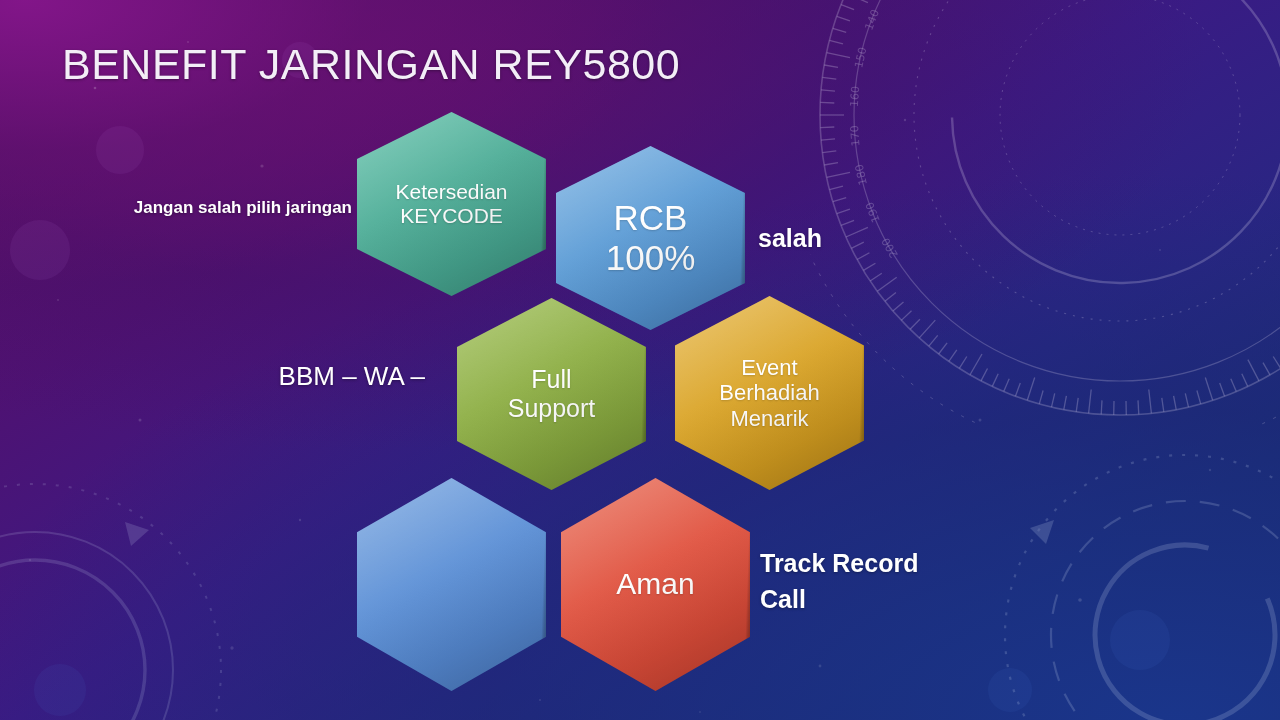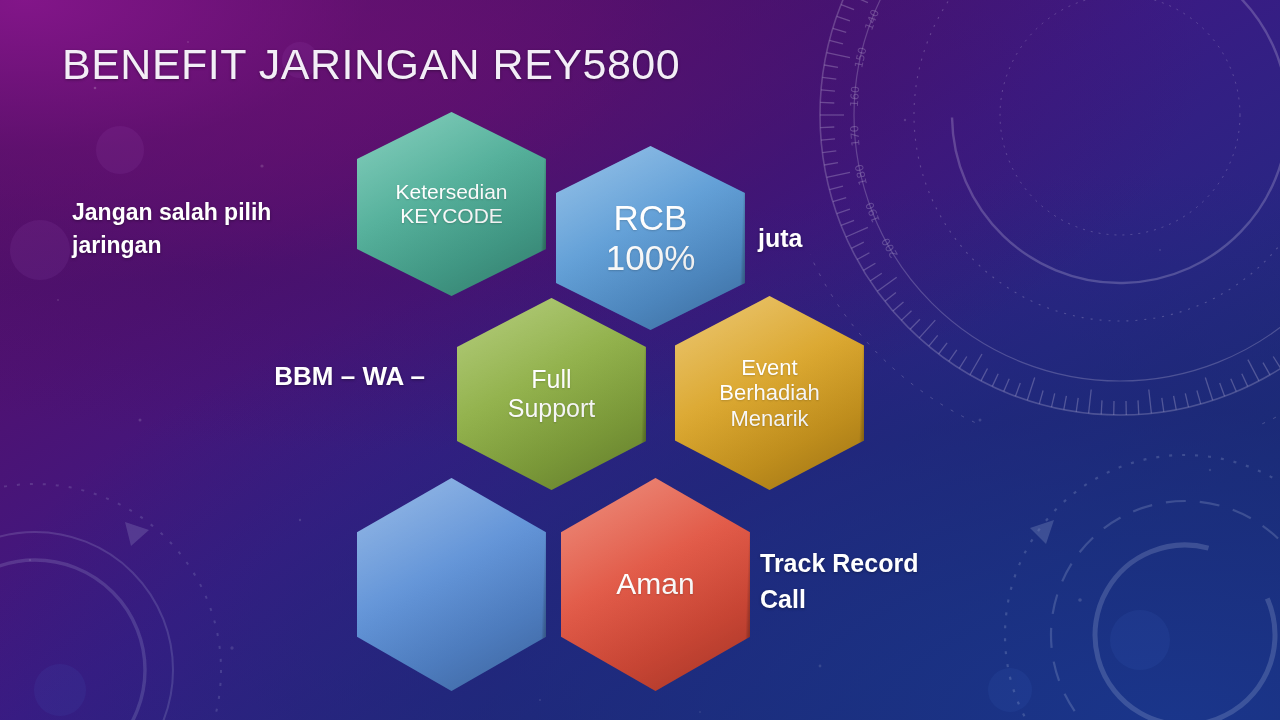--- a/index.html
+++ b/index.html
@@ -96,29 +96,29 @@
   #hex-aman .hex-label    { font-size: 30px; }
 
   
   .caption {
     position: absolute;
     color: #ffffff;
     text-shadow: 0 1px 3px rgba(0,0,0,0.35);
   }
   #caption-keycode {
     left: 72px; top: 196px; width: 280px;
-    font-size: 23px; font-weight: 700; line-height: 1.45; text-align: left;
+    font-size: 17px; font-weight: 700; line-height: 1.45; text-align: right;
   }
   #caption-rcb {
     left: 758px; top: 186px; width: 215px;
     font-size: 25px; font-weight: 700; line-height: 1.4; text-align: left;
   }
   #caption-support {
     left: 160px; top: 358px; width: 265px;
-    font-size: 26px; font-weight: 700; line-height: 1.42; text-align: right;
+    font-size: 26px; font-weight: 400; line-height: 1.42; text-align: right;
   }
   #caption-aman {
     left: 760px; top: 546px; width: 230px;
     font-size: 25px; font-weight: 700; line-height: 1.42; text-align: left;
   }
 </style>
 </head>
 <body>
 
 <div id="slide">
@@ -421,21 +421,21 @@
     <div class="bevel-dark"></div>
     <div class="hex-label">Aman</div>
   </div>
 
   <div class="caption" id="caption-keycode">
     <span>Jangan salah pilih jaringan</span><br>
   </div>
 
   <div class="caption" id="caption-rcb">
     <br>
-    <span>juta</span>
+    <span>salah</span>
   </div>
 
   <div class="caption" id="caption-support">
     <span>BBM – WA –</span><br>
   </div>
 
   <div class="caption" id="caption-aman">
     <span>Track Record</span><br>
     <span>Call</span>
   </div>

